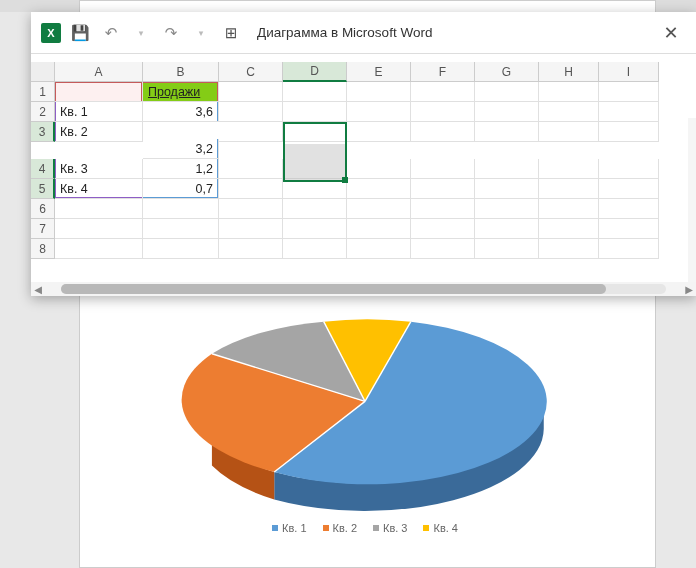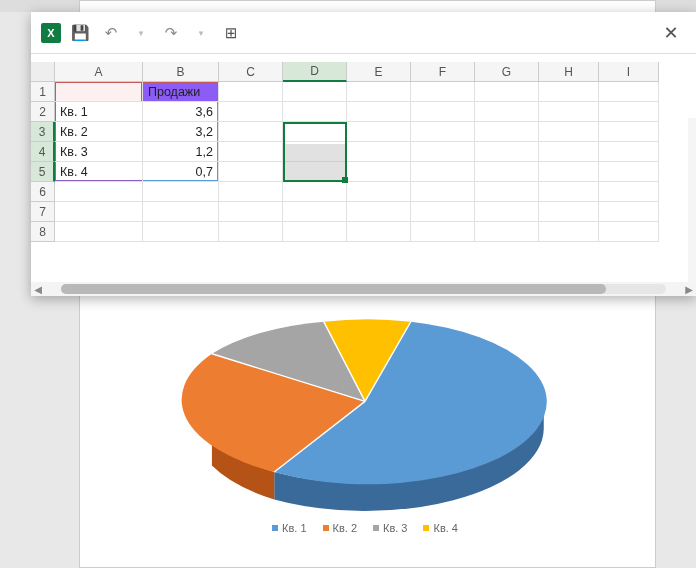--- a/index.html
+++ b/index.html
@@ -267,39 +267,40 @@
 
 <div class="datasheet-window">
   <div class="title-bar">
     <div class="excel-icon">X</div>
     <div class="tool-btn">💾</div>
     <div class="tool-btn">↶</div>
     <div class="tool-btn" style="font-size:9px;color:#bbb">▾</div>
     <div class="tool-btn">↷</div>
     <div class="tool-btn" style="font-size:9px;color:#bbb">▾</div>
     <div class="tool-btn" style="color:#555">⊞</div>
+    <div class="window-title">Диаграмма в Microsoft Word</div>
     <div class="close-btn">✕</div>
   </div>
 
   <div class="spreadsheet">
     <div class="sheet-grid">
       <div class="corner"></div>
       <div class="col-h">A</div>
       <div class="col-h">B</div>
       <div class="col-h">C</div>
       <div class="col-h sel">D</div>
       <div class="col-h">E</div>
       <div class="col-h">F</div>
       <div class="col-h">G</div>
       <div class="col-h">H</div>
       <div class="col-h">I</div>
 
       <div class="row-h">1</div>
       <div class="cell" style="background:#fdf0f0; box-shadow: inset 1px 1px 0 #c55a5a, inset -1px 0 0 #c55a5a;"></div>
-      <div class="cell" style="background:#8b5cf6; box-shadow: inset 0 1px 0 #c55a5a, inset -1px 0 0 #c55a5a;">Продажи</div>
+      <div class="cell" style="background:#84cc16; box-shadow: inset 0 1px 0 #c55a5a, inset -1px 0 0 #c55a5a; text-decoration: underline;">Продажи</div>
       <div class="cell"></div>
       <div class="cell"></div>
       <div class="cell"></div>
       <div class="cell"></div>
       <div class="cell"></div>
       <div class="cell"></div>
       <div class="cell"></div>
 
       <div class="row-h">2</div>
       <div class="cell" style="box-shadow: inset 1px 0 0 #8e5ec5;">Кв. 1</div>
@@ -307,21 +308,21 @@
       <div class="cell"></div>
       <div class="cell"></div>
       <div class="cell"></div>
       <div class="cell"></div>
       <div class="cell"></div>
       <div class="cell"></div>
       <div class="cell"></div>
 
       <div class="row-h sel">3</div>
       <div class="cell" style="box-shadow: inset 1px 0 0 #8e5ec5;">Кв. 2</div>
-      <div class="cell num" style="box-shadow: inset -1px 0 0 #5b9bd5;">3,2</div>
+      <div class="cell num" style="box-shadow: inset -1px 0 0 #5b9bd5; margin-top: 17px;">3,2</div>
       <div class="cell"></div>
       <div class="cell"></div>
       <div class="cell"></div>
       <div class="cell"></div>
       <div class="cell"></div>
       <div class="cell"></div>
       <div class="cell"></div>
 
       <div class="row-h sel">4</div>
       <div class="cell" style="box-shadow: inset 1px 0 0 #8e5ec5;">Кв. 3</div>

